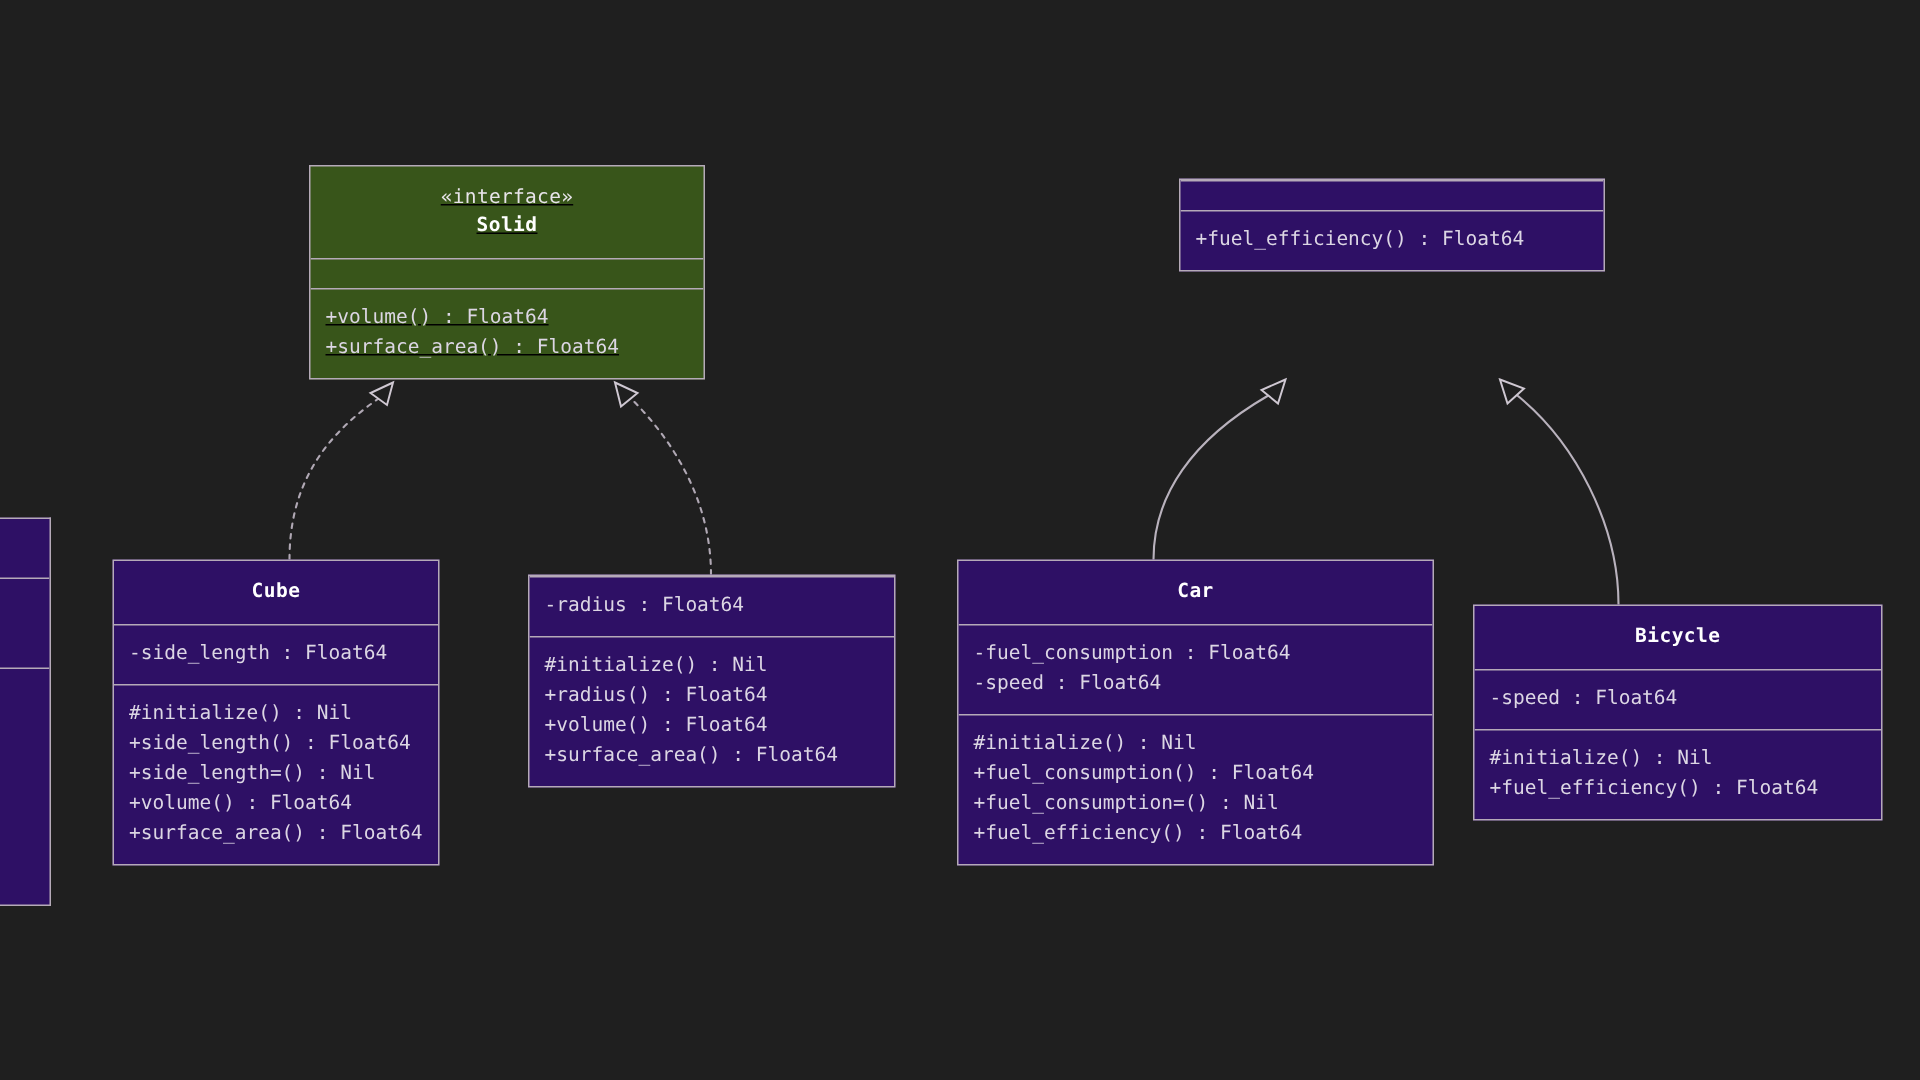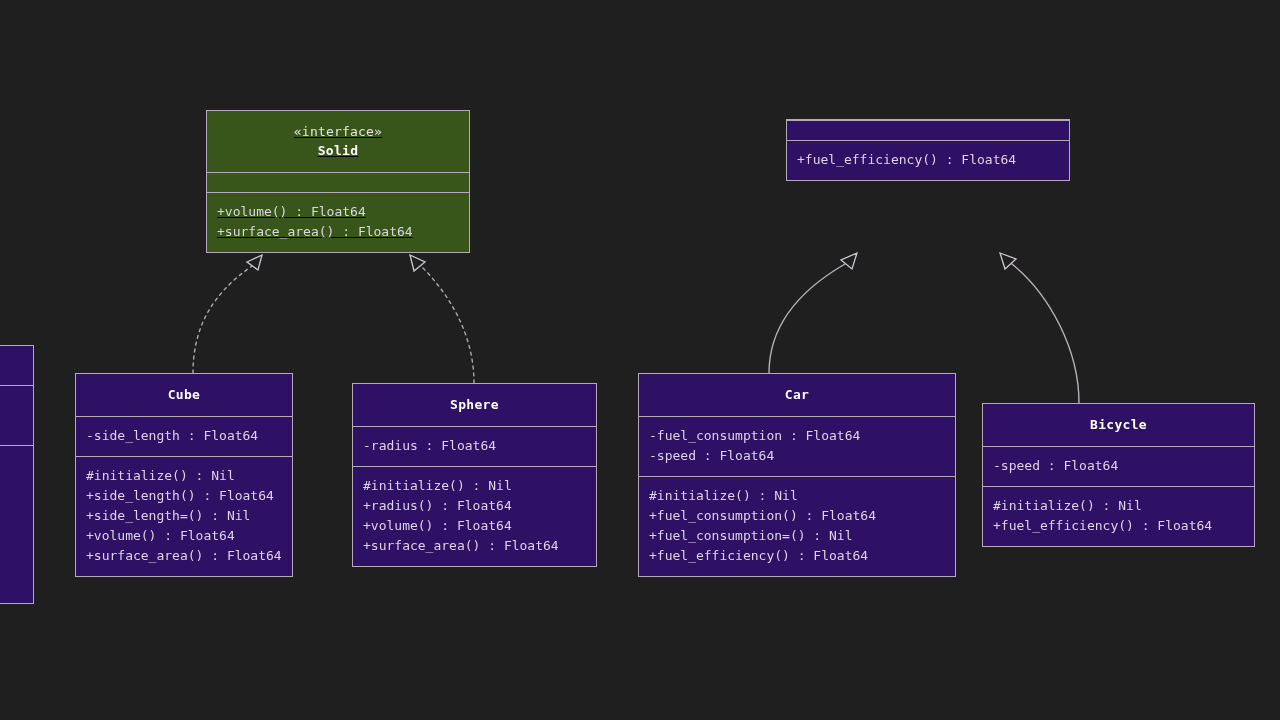--- a/index.html
+++ b/index.html
@@ -147,23 +147,20 @@
         <div class="uml-sep"></div>
         <div class="uml-compartment">
           <div class="uml-row">#initialize() : Nil</div>
           <div class="uml-row">+side_length() : Float64</div>
           <div class="uml-row">+side_length=() : Nil</div>
           <div class="uml-row">+volume() : Float64</div>
           <div class="uml-row">+surface_area() : Float64</div>
         </div>
       </div>
       <div class="uml-class" style="left: 352px; top: 383px; width: 245px;">
-        <div class="uml-head">
-          <span class="uml-name">Sphere</span>
-        </div>
         <div class="uml-sep"></div>
         <div class="uml-compartment">
           <div class="uml-row">-radius : Float64</div>
         </div>
         <div class="uml-sep"></div>
         <div class="uml-compartment">
           <div class="uml-row">#initialize() : Nil</div>
           <div class="uml-row">+radius() : Float64</div>
           <div class="uml-row">+volume() : Float64</div>
           <div class="uml-row">+surface_area() : Float64</div>

